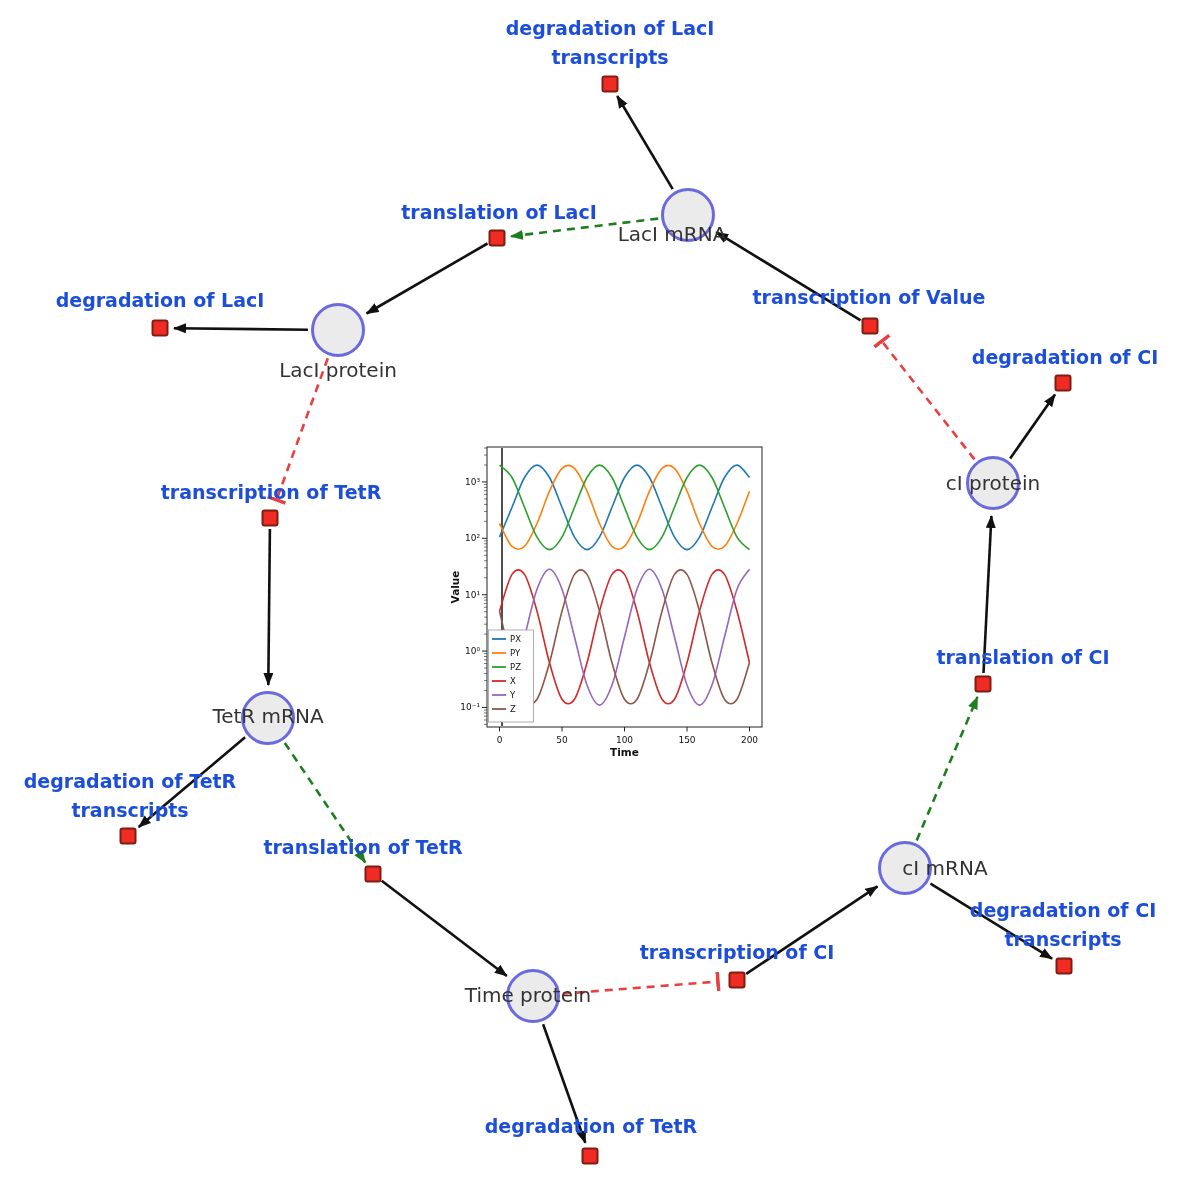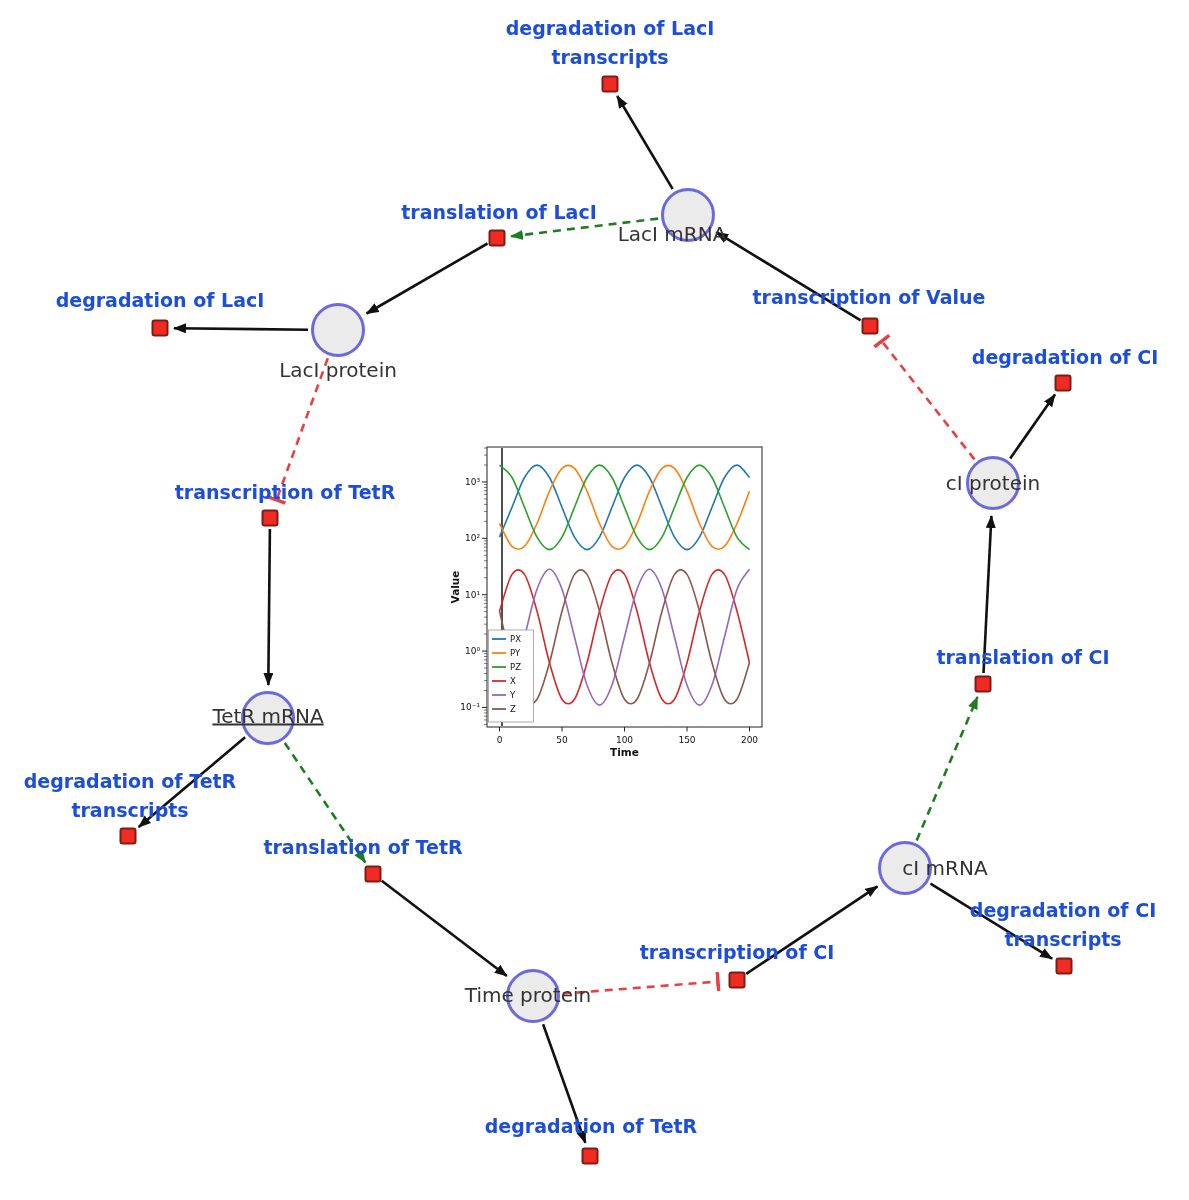--- a/index.html
+++ b/index.html
@@ -79,31 +79,31 @@
     <div class="reaction-node" style="left: 983px; top: 684px; background: rgb(239, 43, 36); border: 2.5px solid rgb(126, 29, 18);"></div>
     <div class="reaction-node" style="left: 128px; top: 836px; background: rgb(239, 43, 36); border: 2.5px solid rgb(126, 29, 18);"></div>
     <div class="reaction-node" style="left: 373px; top: 874px; background: rgb(239, 43, 36); border: 2.5px solid rgb(126, 29, 18);"></div>
     <div class="reaction-node" style="left: 737px; top: 980px; background: rgb(239, 43, 36); border: 2.5px solid rgb(126, 29, 18);"></div>
     <div class="reaction-node" style="left: 1064px; top: 966px; background: rgb(239, 43, 36); border: 2.5px solid rgb(126, 29, 18);"></div>
     <div class="reaction-node" style="left: 590px; top: 1156px; background: rgb(239, 43, 36); border: 2.5px solid rgb(126, 29, 18);"></div>
   </div>
 <div id="labels-layer">
     <div class="species-label" style="left: 672px; top: 214px; margin-top: 20px;">LacI mRNA</div>
     <div class="species-label" style="left: 338px; top: 329px; margin-top: 41px;">LacI protein</div>
-    <div class="species-label" style="left: 268px; top: 716px; text-decoration: underline;">TetR mRNA</div>
+    <div class="species-label" style="left: 268px; top: 716px;">TetR mRNA</div>
     <div class="species-label" style="left: 528px; top: 995px;">Time protein</div>
     <div class="species-label" style="left: 905px; top: 868px; margin-left: 40px;">cI mRNA</div>
     <div class="species-label" style="left: 993px; top: 483px;">cI protein</div>
     <div class="reaction-label" style="left: 610px; top: 42px;">degradation of LacI
 transcripts</div>
     <div class="reaction-label" style="left: 499px; top: 212px;">translation of LacI</div>
     <div class="reaction-label" style="left: 869px; top: 297px;">transcription of Value</div>
     <div class="reaction-label" style="left: 160px; top: 300px;">degradation of LacI</div>
     <div class="reaction-label" style="left: 1065px; top: 357px;">degradation of CI</div>
-    <div class="reaction-label" style="left: 285px; top: 492px;">transcription of TetR</div>
+    <div class="reaction-label" style="left: 271px; top: 492px;">transcription of TetR</div>
     <div class="reaction-label" style="left: 984px; top: 657px; margin-left: 39px;">translation of CI</div>
     <div class="reaction-label" style="left: 130px; top: 795px;">degradation of TetR
 transcripts</div>
     <div class="reaction-label" style="left: 363px; top: 847px; text-align: center;">translation of TetR</div>
     <div class="reaction-label" style="left: 737px; top: 952px;">transcription of CI</div>
     <div class="reaction-label" style="left: 1063px; top: 924px;">degradation of CI
 transcripts</div>
     <div class="reaction-label" style="left: 591px; top: 1126px;">degradation of TetR</div>
   </div>
 <div id="inset-chart"><svg width="330" height="325">

